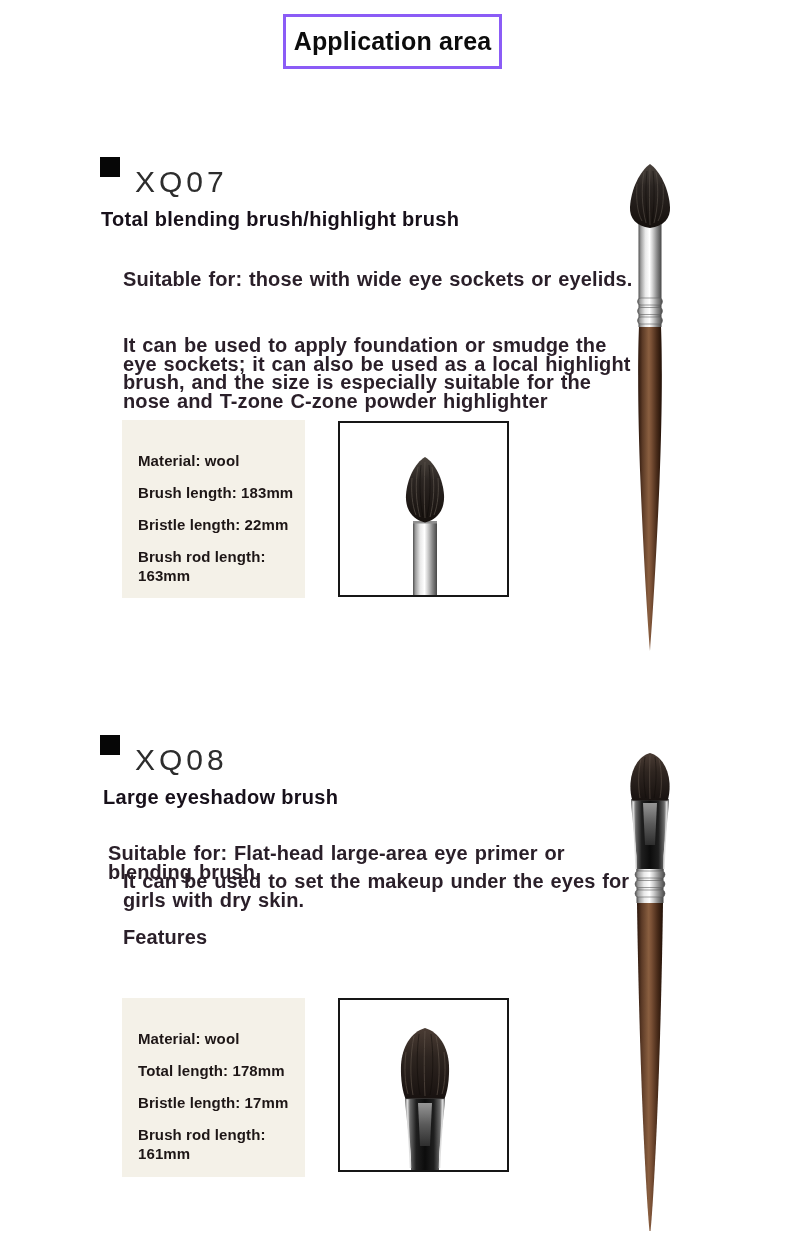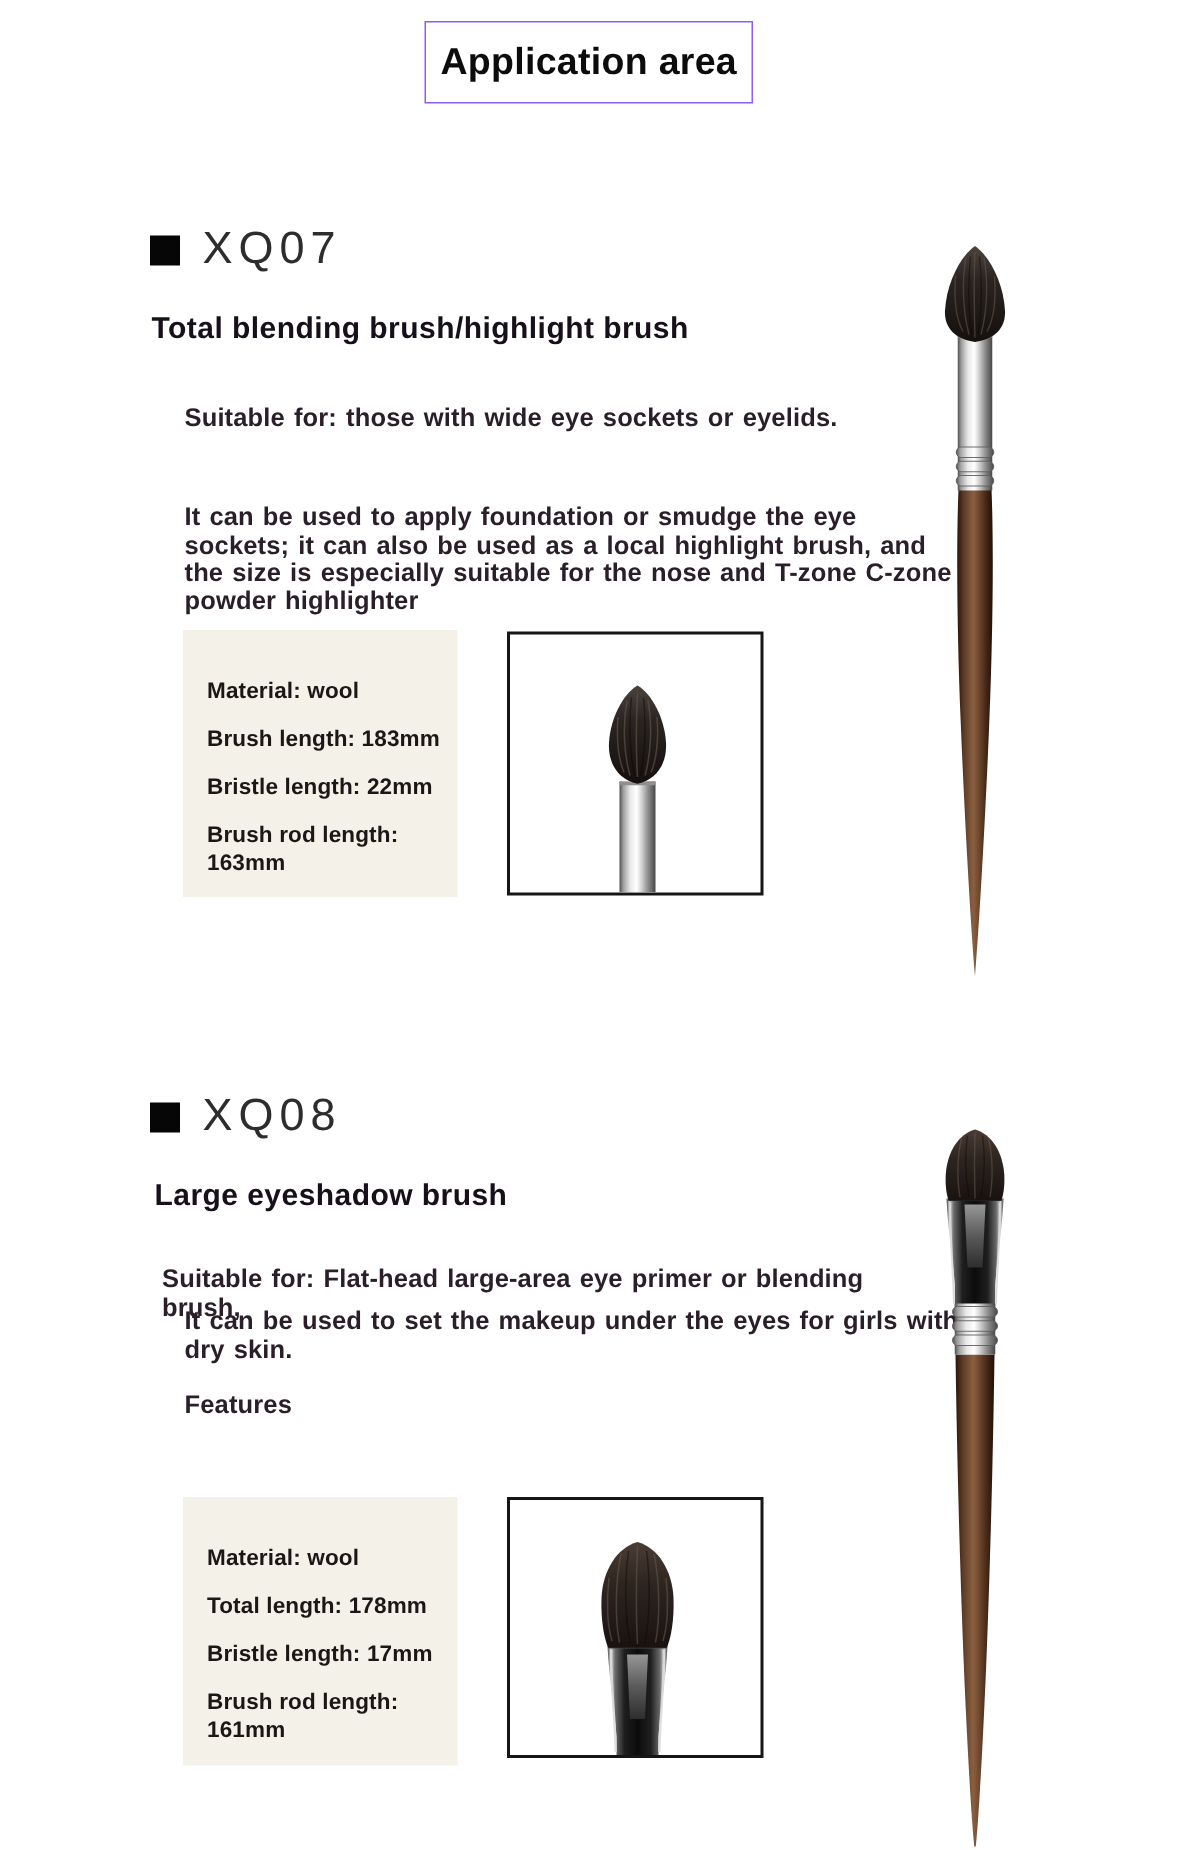--- a/index.html
+++ b/index.html
@@ -9,38 +9,38 @@
     margin:0 auto;
     background:#ffffff;
     font-family:"Liberation Sans", sans-serif;
     overflow:hidden;
   }
   .abs{position:absolute;}
 
   
   .title-box{
     left:283px;top:14px;width:219px;height:55px;
-    border:1px solid #8b5cf6;
+    border:3px solid #8b5cf6;
     display:flex;align-items:center;justify-content:center;
     box-sizing:border-box;
   }
   .title-box h1{
     margin:0;font-size:25px;font-weight:700;color:#0c0c0c;letter-spacing:.2px;
   }
 
   
   .bullet{width:20px;height:20px;background:#060606;}
   .code{
-    font-size:30px;font-weight:400;color:#2d2d2d;letter-spacing:4px;line-height:30px;
+    font-size:30px;font-weight:400;color:#2d2d2d;letter-spacing:4px;line-height:30px;margin-top:16px;
   }
   .prod-name{
     margin:0;font-size:20px;font-weight:700;color:#17101a;letter-spacing:.3px;
   }
   .para{
-    margin:0;font-size:17px;font-weight:700;color:#2a1f29;
+    margin:0;font-size:20px;font-weight:700;color:#2a1f29;
     line-height:18.6px;letter-spacing:.1px;word-spacing:1.2px;
   }
 
   
   .spec-box{
     width:183px;background:#f4f1e8;
     box-sizing:border-box;padding:31px 8px 0 16px;
   }
   .spec-box p{
     margin:0 0 13px 0;font-size:15px;font-weight:700;color:#1d1616;

